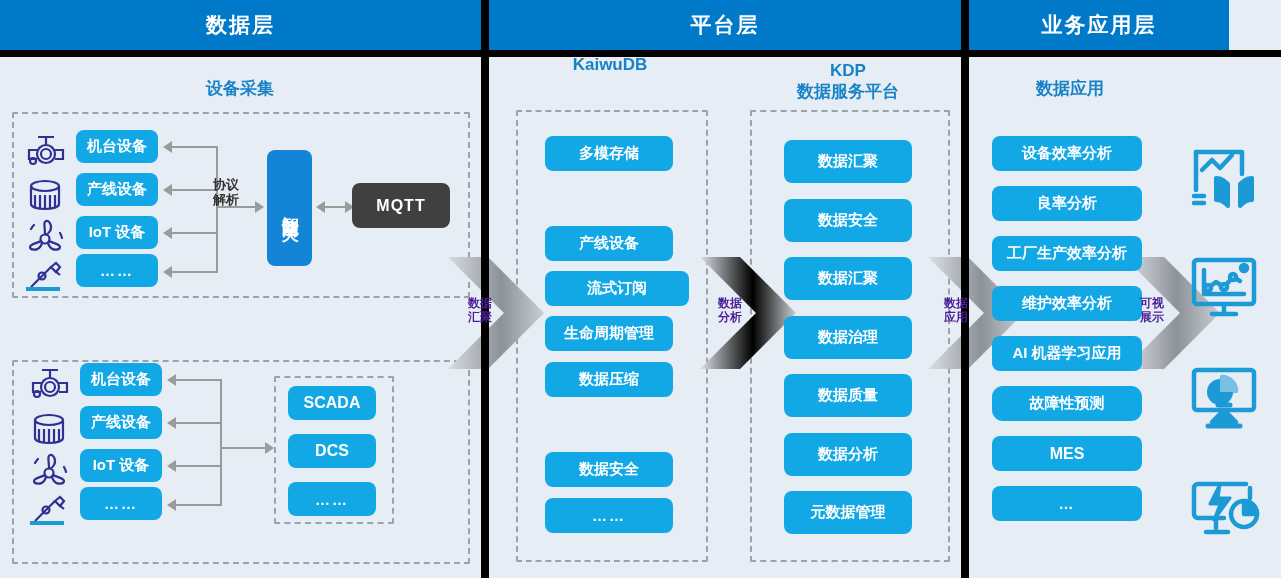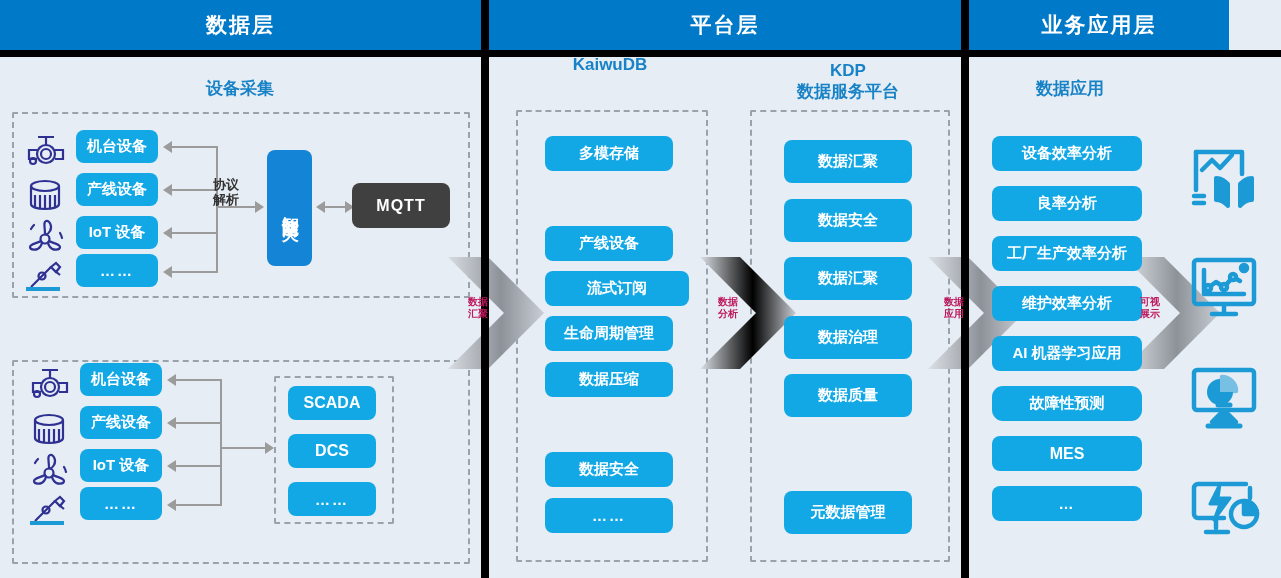--- a/index.html
+++ b/index.html
@@ -52,21 +52,21 @@
 
   .small-label{
     position:absolute;font-size:13px;font-weight:bold;color:#333;
     line-height:1.15;text-align:center;z-index:4;
   }
 
   
   .chev{position:absolute;z-index:2;}
   .chev svg{display:block;}
   .chev-label{
-    position:absolute;font-size:10px;font-weight:bold;color:#be185d;
+    position:absolute;font-size:12px;font-weight:bold;color:#4c1d95;
     line-height:1.2;text-align:center;z-index:7;white-space:nowrap;
   }
 
   
   .devicon{position:absolute;z-index:3;}
   .appicon{position:absolute;z-index:3;}
 </style>
 </head>
 <body>
 
@@ -253,20 +253,21 @@
   <div class="pill" style="left:545px;top:316px;width:128px;height:35px;">生命周期管理</div>
   <div class="pill" style="left:545px;top:362px;width:128px;height:35px;">数据压缩</div>
   <div class="pill" style="left:545px;top:452px;width:128px;height:35px;">数据安全</div>
   <div class="pill dots" style="left:545px;top:498px;width:128px;height:35px;">……</div>
 
   <div class="pill" style="left:784px;top:140px;width:128px;height:43px;">数据汇聚</div>
   <div class="pill" style="left:784px;top:199px;width:128px;height:43px;">数据安全</div>
   <div class="pill" style="left:784px;top:257px;width:128px;height:43px;">数据汇聚</div>
   <div class="pill" style="left:784px;top:316px;width:128px;height:43px;">数据治理</div>
   <div class="pill" style="left:784px;top:374px;width:128px;height:43px;">数据质量</div>
+  <div class="pill" style="left:784px;top:433px;width:128px;height:43px;">数据分析</div>
   <div class="pill" style="left:784px;top:491px;width:128px;height:43px;">元数据管理</div>
 
   <div class="pill" style="left:992px;top:136px;width:150px;height:35px;">设备效率分析</div>
   <div class="pill" style="left:992px;top:186px;width:150px;height:35px;">良率分析</div>
   <div class="pill xs" style="left:992px;top:236px;width:150px;height:35px;">工厂生产效率分析</div>
   <div class="pill" style="left:992px;top:286px;width:150px;height:35px;">维护效率分析</div>
   <div class="pill xs" style="left:992px;top:336px;width:150px;height:35px;">AI 机器学习应用</div>
   <div class="pill" style="left:992px;top:386px;width:150px;height:35px;border-radius:11px;">故障性预测</div>
   <div class="pill" style="left:992px;top:436px;width:150px;height:35px;font-size:16px;">MES</div>
   <div class="pill dots" style="left:992px;top:486px;width:150px;height:35px;">…</div>

